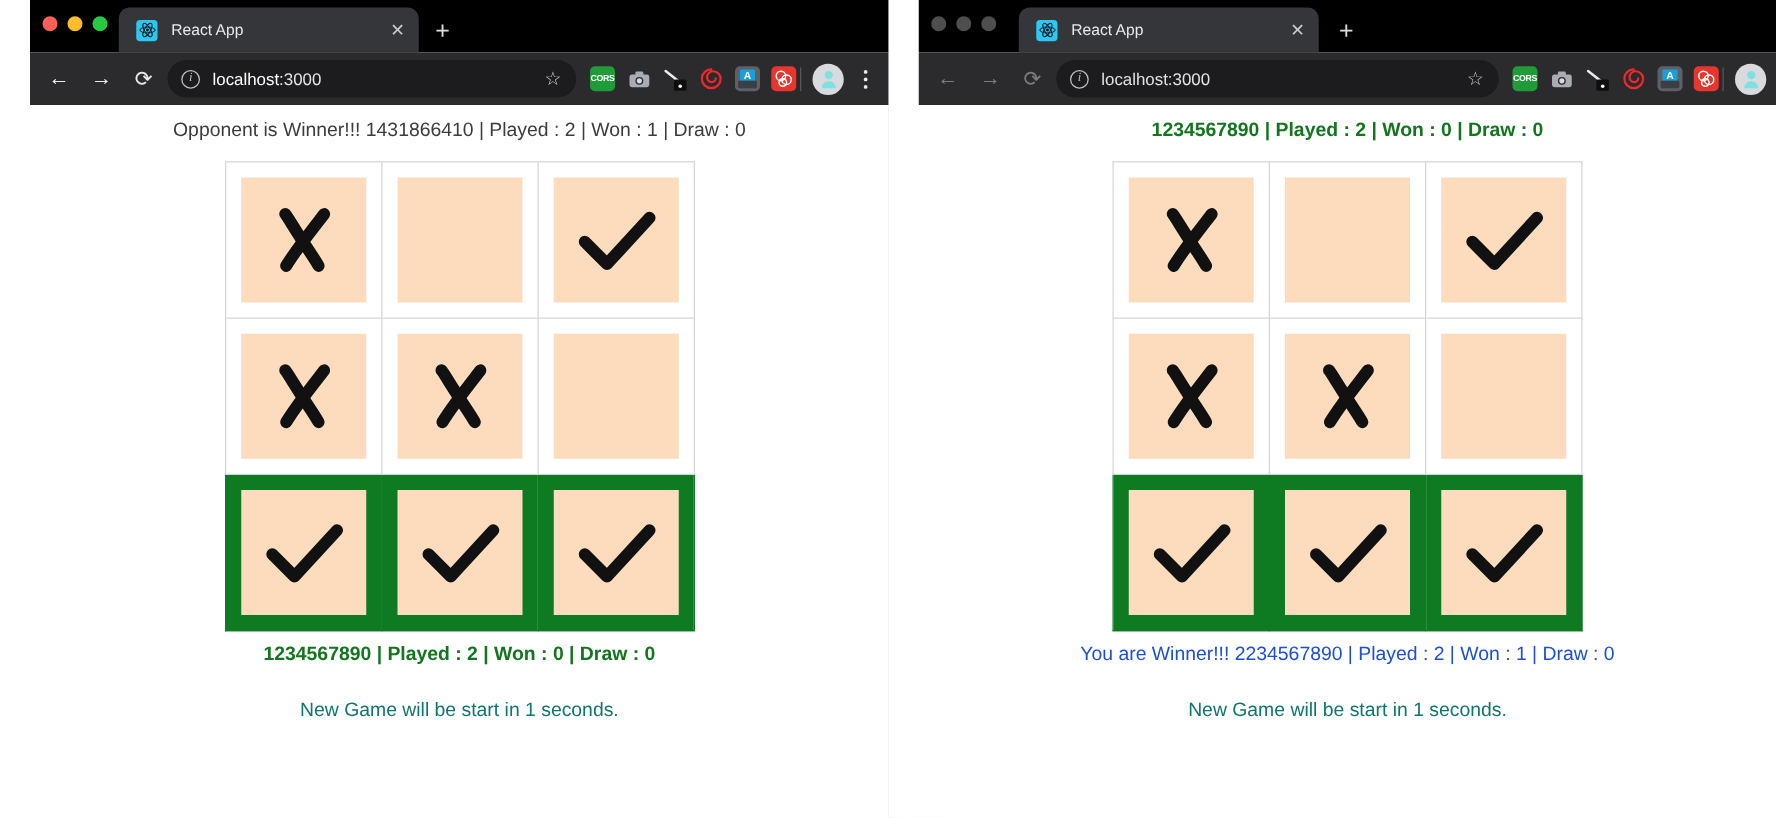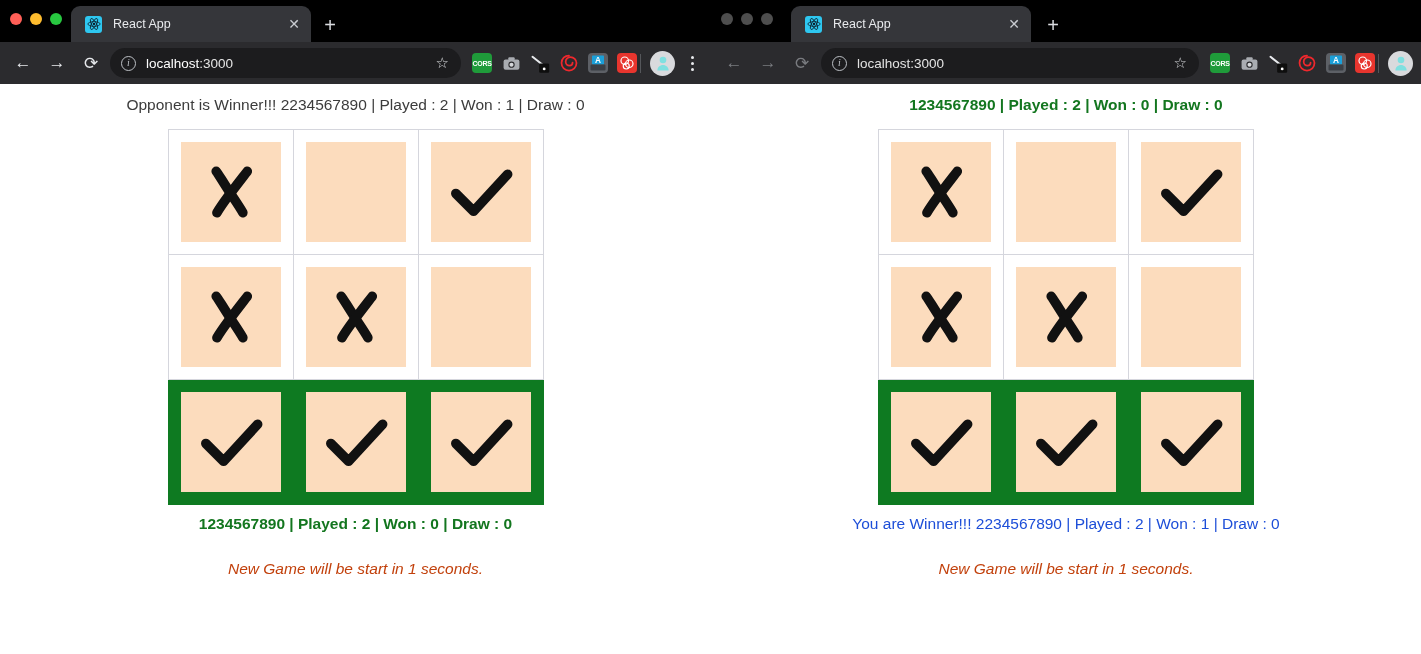--- a/index.html
+++ b/index.html
@@ -5,21 +5,21 @@
   * { margin:0; padding:0; box-sizing:border-box; }
   html,body {
     width:1421px; height:654px;
     background:#ffffff;
     font-family:"Liberation Sans", sans-serif;
     overflow:hidden;
   }
   .screen { position:relative; width:1421px; height:654px; background:#ffffff; }
 
   
-  .window { position:absolute; top:0; height:654px; background:#ffffff; overflow:hidden; }
+  .window { position:absolute; top:0; height:654px; background:#ffffff; overflow:hidden;padding-left:24px; }
   #win-left  { left:0;   width:711px; z-index:1; }
   #win-right { left:711px; width:710px; z-index:3; }
 
   .win-shadow {
     position:absolute; left:711px; top:0; width:72px; height:654px; z-index:2;
     background:linear-gradient(to right, rgba(0,0,0,0.26) 0px, rgba(0,0,0,0.10) 8px, rgba(0,0,0,0.035) 30px, rgba(0,0,0,0) 72px);
     pointer-events:none;
   }
 
   
@@ -115,21 +115,21 @@
   #win-right .board td { width:125px; height:125px; }
   .board td.winner { background:#0e7a21; border-color:#0e7a21; }
   .pad {
     width:100px; height:100px; margin:0 auto; background:#fcdcbd;
     display:flex; align-items:center; justify-content:center;
   }
   .pad svg { display:block; }
 
   .footer-line { margin-top:9px; font-size:15.5px; color:#1d4ed8; text-align:center; white-space:nowrap; line-height:20px; }
   .footer-line.win { color:#13761f; font-weight:bold; }
-  .timer-line { margin-top:26px; font-size:15.5px; color:#c2410c; text-align:center; white-space:nowrap;font-style:italic; }
+  .timer-line { margin-top:26px; font-size:15.5px; color:#0f766e; text-align:center; white-space:nowrap; }
 </style>
 </head>
 <body>
 
 <div class="screen">
 
   <div class="window" id="win-left">
 
     <div class="tabstrip">
       <div class="traffic">
@@ -207,21 +207,21 @@
       </div>
       <div class="kebab">
           <i></i>
           <i></i>
           <i></i>
         </div>
     </div>
 
     <div class="page">
       <div class="page-inner">
-        <div class="status-line">Opponent is Winner!!! 2234567890 | Played : 2 | Won : 1 | Draw : 0</div>
+        <div class="status-line">Opponent is Winner!!! 1431866410 | Played : 2 | Won : 1 | Draw : 0</div>
 
         <table class="board">
           <tbody>
               <tr>
             <td>
                   <div class="pad">
                     <svg width="74" height="74" viewBox="0 0 100 100">
                       <path d="M30 22 C32 24 40 38 52 56 C60 68 64 74 66 78" stroke="#111" stroke-width="13" stroke-linecap="round" fill="none"></path>
                       <path d="M72 22 C69 26 58 40 46 56 C38 67 34 73 31 78" stroke="#111" stroke-width="13" stroke-linecap="round" fill="none"></path>
                     </svg>

